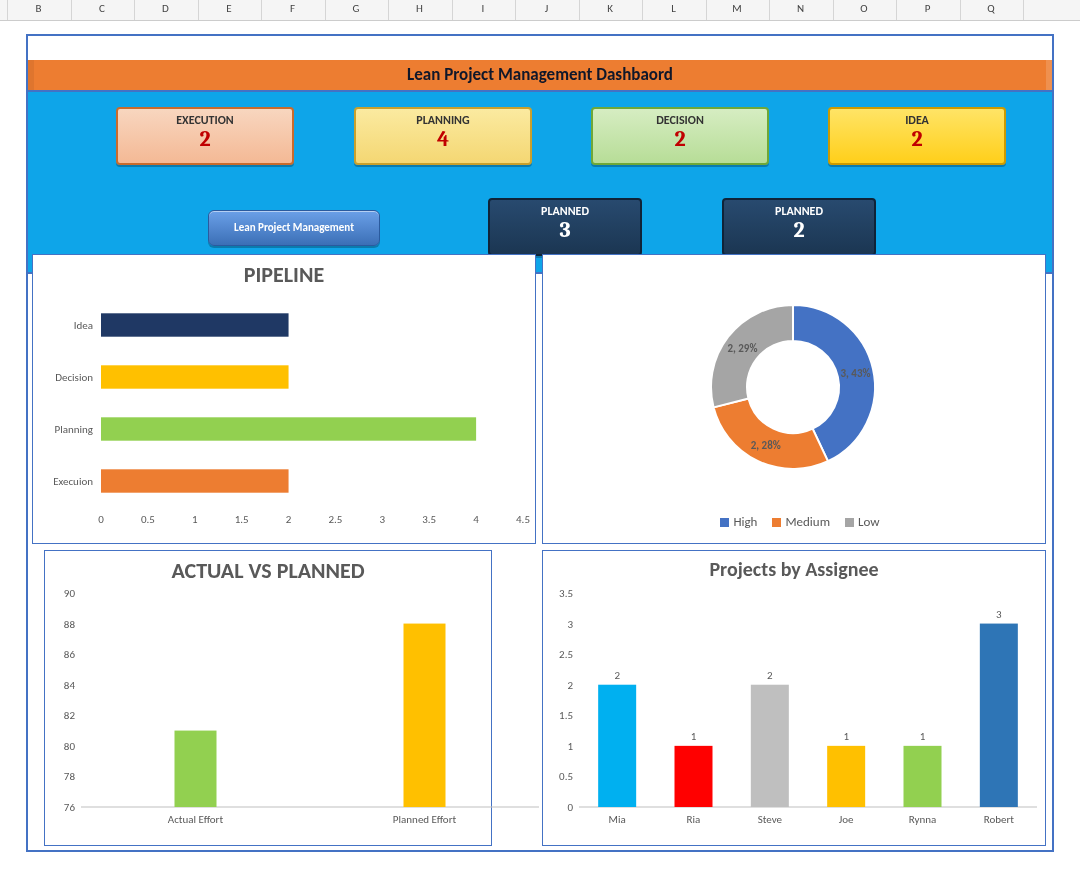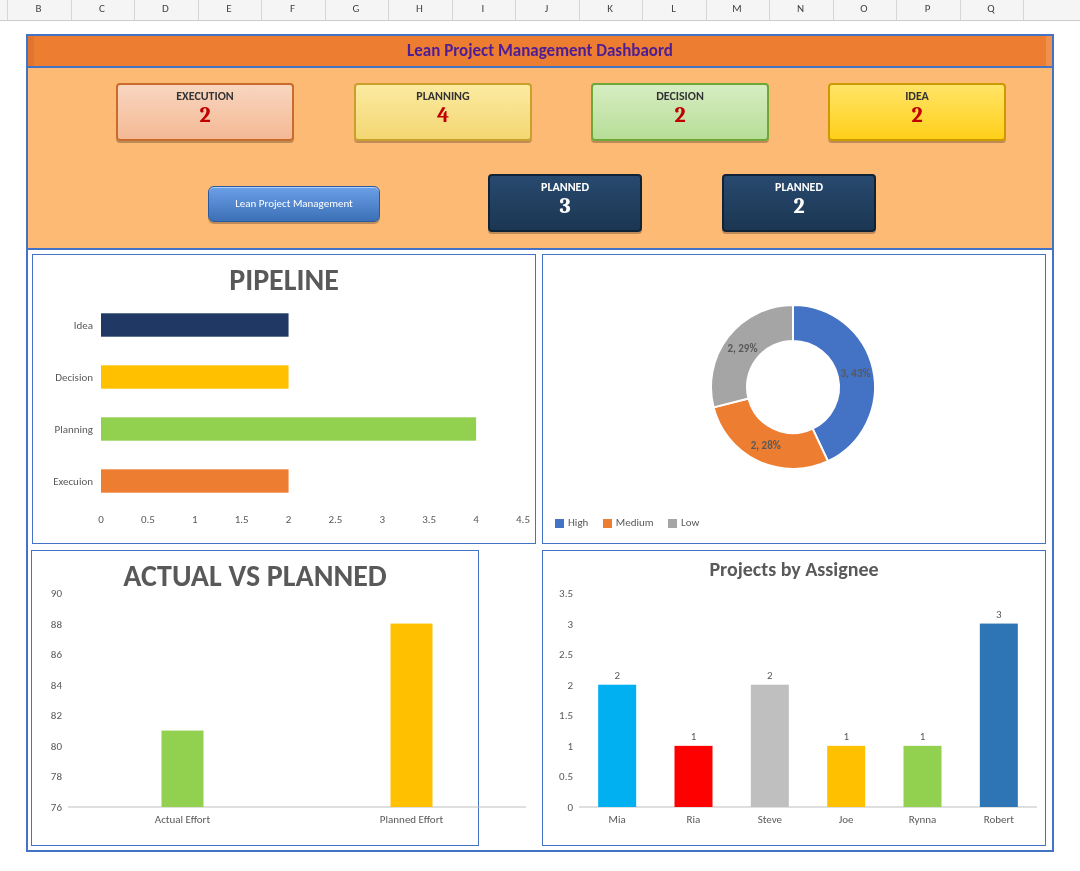--- a/index.html
+++ b/index.html
@@ -4,49 +4,49 @@
 <style>
   html,body{margin:0;padding:0;background:#fff;font-family:Calibri,Arial,sans-serif;}
   .viewport{width:1080px;height:871px;position:relative;background:#fff;overflow:hidden;}
   
   .colstrip{position:absolute;left:0;top:0;right:0;height:20px;background:#f5f5f5;border-bottom:1px solid #ccc;font-size:11px;color:#444;}
   .colstrip span{position:absolute;top:2px;width:63px;text-align:center;}
   .colstrip .gl{position:absolute;top:0;bottom:0;width:1px;background:#d5d5d5;}
   .sheet{position:absolute;left:0;top:20px;width:1080px;height:851px;}
   .outer{position:absolute;left:26px;top:14px;width:1024px;height:814px;border:2px solid #4472c4;background:#fff;}
   
-  .titlebar{height:30px;background:#ed7d31;border-bottom:2px solid #4472c4;color:#4c1d95;font-weight:600;text-align:center;line-height:30px;font-size:17px;position:relative;}
+  .titlebar{height:30px;background:#ed7d31;border-bottom:2px solid #4472c4;color:#0f172a;font-weight:600;text-align:center;line-height:30px;font-size:17px;position:relative;margin-top:24px;}
   .titlebar:before,.titlebar:after{content:'';position:absolute;top:0;bottom:0;width:6px;background:rgba(0,0,0,.06);}
   .titlebar:before{left:0;} .titlebar:after{right:0;background:rgba(255,255,255,.15);}
   
-  .cards{position:relative;height:180px;background:#fdba74;border-bottom:2px solid #4472c4;}
+  .cards{position:relative;height:180px;background:#0ea5e9;border-bottom:2px solid #4472c4;}
   .card{position:absolute;width:174px;height:54px;border-radius:4px;text-align:center;box-shadow:0 2px 0 rgba(0,0,0,.25);}
   .card .lbl{font-size:12px;font-weight:700;color:#333;padding-top:4px;}
   .card .val{font-family:'Cambria','Times New Roman',serif;font-weight:700;font-size:22px;margin-top:-1px;}
   .card.red .val{color:#c00000;}
   .card.white .val{color:#fff;}
   .card.white .lbl{color:#fff;}
-  .btn3d{position:absolute;width:170px;height:34px;border-radius:6px;text-align:center;line-height:34px;font-size:11px;font-weight:400;color:#fff;
+  .btn3d{position:absolute;width:170px;height:34px;border-radius:6px;text-align:center;line-height:34px;font-size:11px;font-weight:700;color:#fff;
          background:linear-gradient(#6ba0e8,#3b6fb6);border:1px solid #2a5a9e;box-shadow:inset 0 1px 0 rgba(255,255,255,.5),0 2px 0 rgba(0,0,0,.25);}
   
   .skin-exec{background:linear-gradient(#f8d6bf,#f4b995);border:2px solid #c96b2c;}
   .skin-plan{background:linear-gradient(#fbeaa0,#f4d773);border:2px solid #c9a02c;}
   .skin-dec {background:linear-gradient(#d6edc2,#b7dd97);border:2px solid #6ea838;}
   .skin-idea{background:linear-gradient(#ffe466,#ffcf1a);border:2px solid #cc9a00;}
   .skin-navy{background:linear-gradient(#284a6f,#1b3652);border:2px solid #0f2338;}
   
   .grid{position:absolute;left:0;top:214px;right:0;bottom:0;}
   .cbox{position:absolute;background:#fff;border:1px solid #4472c4;box-sizing:border-box;}
-  .ctitle{text-align:center;font-weight:700;color:#595959;font-size:30px;padding-top:6px;}
+  .ctitle{text-align:center;font-weight:700;color:#595959;font-size:22px;padding-top:6px;}
   .plot{position:absolute;}
   
   svg text{font-family:Calibri,Arial,sans-serif;font-size:11px;fill:#595959;}
   .axisline{stroke:#bfbfbf;stroke-width:1;}
   
-  .legend{position:absolute;width:100%;text-align:left;font-size:11px;color:#595959;}
+  .legend{position:absolute;width:100%;text-align:center;font-size:13px;color:#595959;}
   .legend .sw{display:inline-block;width:9px;height:9px;margin:0 4px 0 12px;vertical-align:middle;}
 </style>
 </head>
 <body>
 
 <div class="viewport">
 
   <div class="colstrip" id="colstrip">
       <span style="left: 7px;">B</span>
       <div class="gl" style="left: 7px;"></div>
@@ -162,21 +162,21 @@
               <path d="M 170.57618078745224 120.39257074751805 A 82 82 0 0 1 249.99999999999997 18 L 250 54 A 46 46 0 0 0 205.44517458808298 111.4397348095833 Z" fill="#a5a5a5" stroke="#fff" stroke-width="2"></path>
               <text x="199.43007920795583" y="64.77394856620947" text-anchor="middle" fill="#fff" font-size="11" font-weight="600">2, 29%</text>
             </svg>
           <div class="legend" style="bottom:14px">
             <span class="sw" style="background:#4472c4"></span><span>High</span>
             <span class="sw" style="background:#ed7d31"></span><span>Medium</span>
             <span class="sw" style="background:#a5a5a5"></span><span>Low</span>
           </div>
         </div>
 
-        <div class="cbox" style="left:3px;top:300px;width:448px;height:296px">
+        <div class="cbox" style="left:16px;top:300px;width:448px;height:296px">
           <div class="ctitle">ACTUAL VS PLANNED</div>
           <svg class="plot" id="svg-avp" width="500" height="258" style="left:0;top:34px">
               <line x1="36" y1="222" x2="494" y2="222" class="axis"></line>
               <text x="30" y="226" text-anchor="end">76</text>
               <line x1="36" y1="191.42857142857144" x2="494" y2="191.42857142857144" class="axis"></line>
               <text x="30" y="195.42857142857144" text-anchor="end">78</text>
               <line x1="36" y1="160.85714285714286" x2="494" y2="160.85714285714286" class="axis"></line>
               <text x="30" y="164.85714285714286" text-anchor="end">80</text>
               <line x1="36" y1="130.28571428571428" x2="494" y2="130.28571428571428" class="axis"></line>
               <text x="30" y="134.28571428571428" text-anchor="end">82</text>

